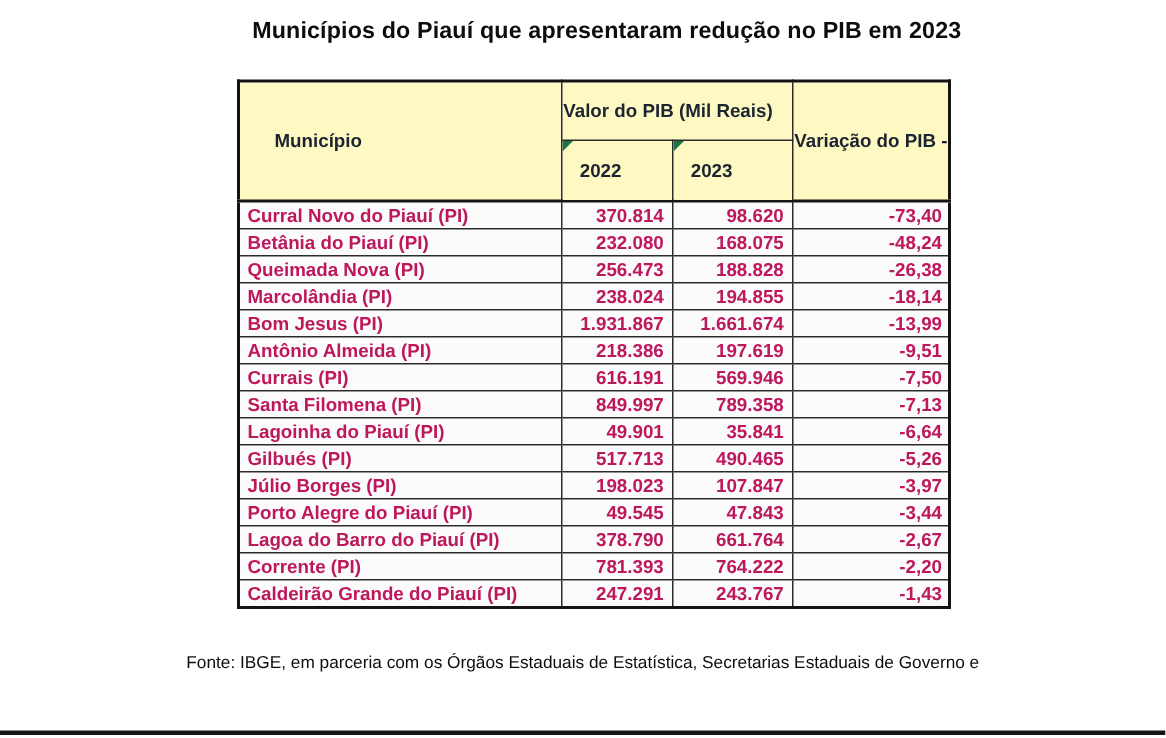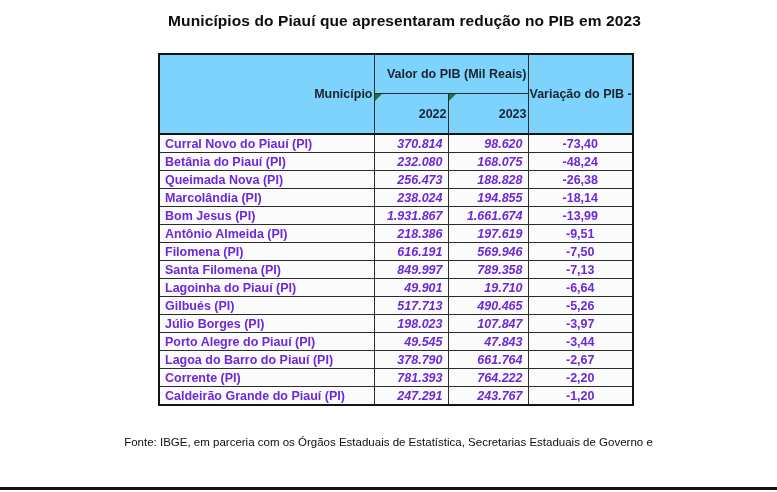--- a/index.html
+++ b/index.html
@@ -35,24 +35,24 @@
     border: 2px solid #141414;
   }
   table.pib-table th,
   table.pib-table td {
     border: 1px solid #2b2b2b;
     font-weight: bold;
     overflow: hidden;
     white-space: nowrap;
   }
   thead th {
-    background: #7dd3fc;
+    background: #fef9c3;
     color: #1b2430;
     font-size: 12.5px;
-    text-align: right;
+    text-align: left;
   }
   thead tr.hdr-top th { height: 36px; }
   thead tr.hdr-bottom th { height: 37px; padding-left: 12px; }
   th.municipio-hdr { vertical-align: middle; padding-left: 23px; }
   th.variation-hdr {
     vertical-align: middle;
     white-space: pre-line;
     line-height: 1.45;
     font-size: 12.5px;
   }
@@ -63,27 +63,27 @@
     top: 0;
     left: 0;
     width: 0;
     height: 0;
     border-top: 7px solid #217346;
     border-right: 7px solid transparent;
   }
   tbody td {
     height: 17px;
     background: #fbfbfb;
-    color: #6d28d9;
+    color: #be185d;
     font-size: 12.5px;
     padding: 0 4px;
   }
   td.cell-name { text-align: left; padding-left: 5px; }
-  td.cell-num  { text-align: right; padding-right: 5px; font-style: italic; }
-  td.cell-var  { text-align: center; }
+  td.cell-num  { text-align: right; padding-right: 5px; }
+  td.cell-var  { text-align: right; }
   .source-note {
     position: absolute;
     top: 430px;
     left: 0;
     width: 777px;
     text-align: center;
     font-size: 11.5px;
     font-weight: normal;
     color: #0d0d0d;
     line-height: 24.5px;
@@ -159,35 +159,35 @@
     <td class="cell-num">1.661.674</td>
     <td class="cell-var">-13,99</td>
   </tr>
       <tr>
     <td class="cell-name">Antônio Almeida (PI)</td>
     <td class="cell-num">218.386</td>
     <td class="cell-num">197.619</td>
     <td class="cell-var">-9,51</td>
   </tr>
       <tr>
-    <td class="cell-name">Filomena (PI)</td>
+    <td class="cell-name">Currais (PI)</td>
     <td class="cell-num">616.191</td>
     <td class="cell-num">569.946</td>
     <td class="cell-var">-7,50</td>
   </tr>
       <tr>
     <td class="cell-name">Santa Filomena (PI)</td>
     <td class="cell-num">849.997</td>
     <td class="cell-num">789.358</td>
     <td class="cell-var">-7,13</td>
   </tr>
       <tr>
     <td class="cell-name">Lagoinha do Piauí (PI)</td>
     <td class="cell-num">49.901</td>
-    <td class="cell-num">19.710</td>
+    <td class="cell-num">35.841</td>
     <td class="cell-var">-6,64</td>
   </tr>
       <tr>
     <td class="cell-name">Gilbués (PI)</td>
     <td class="cell-num">517.713</td>
     <td class="cell-num">490.465</td>
     <td class="cell-var">-5,26</td>
   </tr>
       <tr>
     <td class="cell-name">Júlio Borges (PI)</td>
@@ -210,21 +210,21 @@
       <tr>
     <td class="cell-name">Corrente (PI)</td>
     <td class="cell-num">781.393</td>
     <td class="cell-num">764.222</td>
     <td class="cell-var">-2,20</td>
   </tr>
       <tr>
     <td class="cell-name">Caldeirão Grande do Piauí (PI)</td>
     <td class="cell-num">247.291</td>
     <td class="cell-num">243.767</td>
-    <td class="cell-var">-1,20</td>
+    <td class="cell-var">-1,43</td>
   </tr>
     </tbody>
 </table>
 
 <div class="source-note">
   <div>Fonte: IBGE, em parceria com os Órgãos Estaduais de Estatística, Secretarias Estaduais de Governo e</div>
 </div>
 
 <div class="bottom-edge"></div>
 

